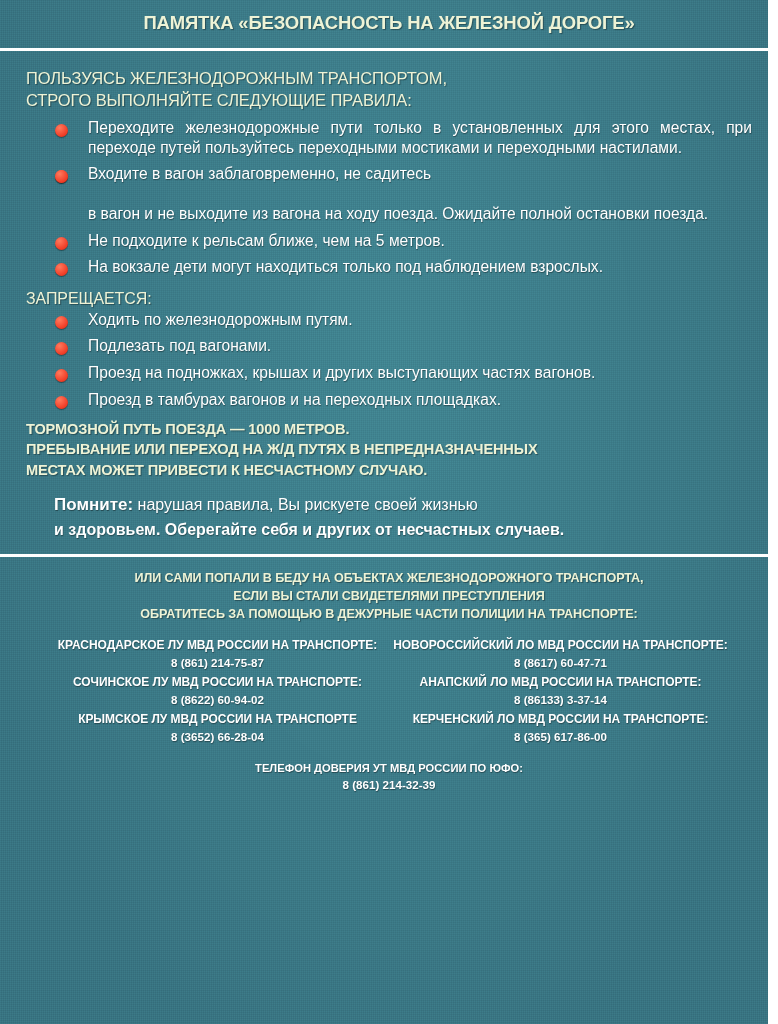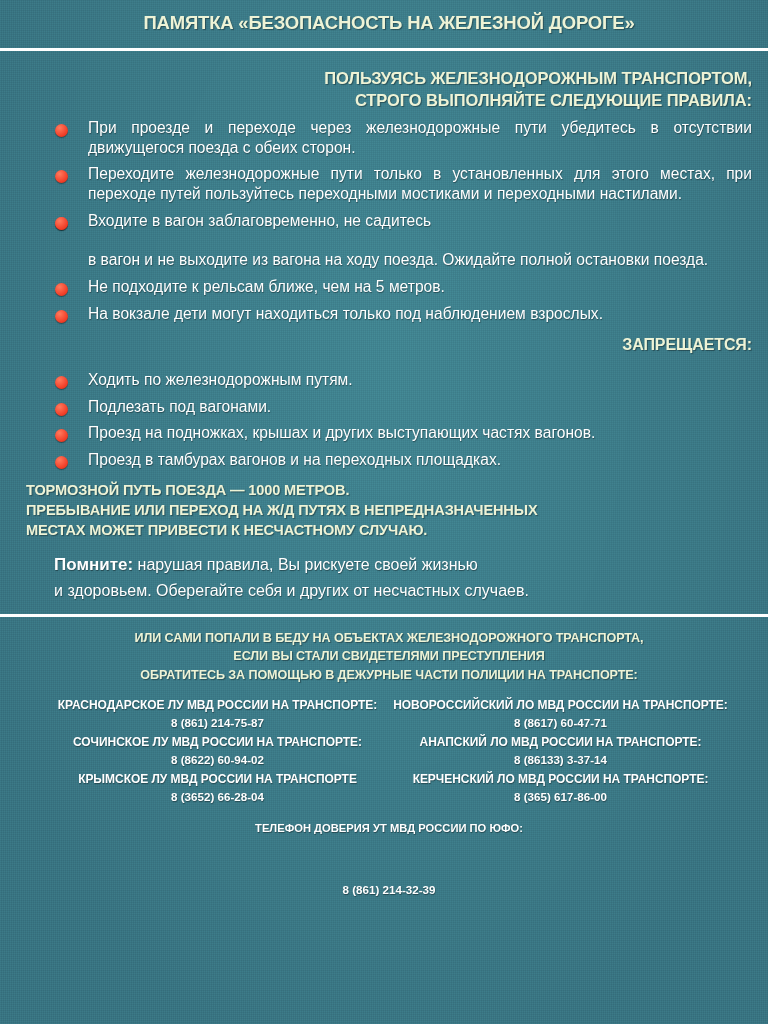--- a/index.html
+++ b/index.html
@@ -83,37 +83,37 @@
   .rule.bottom-rule { margin-top: 0; }
 
   
   .content {
     position: relative;
     z-index: 6;
     padding: 0 26px 0 26px;
   }
 
   .section-heading {
-    text-align: right;
+    text-align: left;
     color: #eef3d6;
-    font-weight: bold;
+    font-weight: normal;
     font-size: 16.5px;
     line-height: 1.30;
     text-shadow: 1px 1px 1px rgba(0,0,0,0.35);
     letter-spacing: -0.1px;
   }
 
   .intro-heading {
     margin-top: 17px;
     margin-bottom: 7px;
   }
 
   .prohibit-heading {
     margin-top: 12px;
-    margin-bottom: 14px;
+    margin-bottom: 0;
     font-size: 16px;
   }
 
   ul.rules {
     list-style: none;
     margin: 0;
     padding: 0;
   }
 
   ul.rules li {
@@ -168,20 +168,21 @@
     text-shadow: 0.5px 0.5px 1px rgba(0,0,0,0.40);
   }
   .remember .lead {
     font-weight: bold;
     font-size: 17px;
   }
   .remember .line2 {
     display: block;
     text-align: left;
     margin-top: 3px;
+    font-weight: bold;
   }
 
   
   .footer {
     position: relative;
     z-index: 6;
     padding: 12px 20px 0 20px;
   }
 
   .footer-heading {
@@ -231,21 +232,20 @@
     font-size: 11.2px;
     line-height: 1.5;
     text-shadow: 0.5px 0.5px 1px rgba(0,0,0,0.40);
   }
   .hotline-phone {
     color: #ffffff;
     font-weight: bold;
     font-size: 11.6px;
     line-height: 1.6;
     text-shadow: 0.5px 0.5px 1px rgba(0,0,0,0.40);
-    margin-top: 44px;
   }
 </style>
 </head>
 <body>
 
 <div class="poster">
 
   <div class="margin-right"></div>
   <div class="margin-top-right"></div>
 
@@ -256,24 +256,20 @@
   <div class="rule"></div>
 
   <div class="content">
 
     <div class="section-heading intro-heading">
       <div>ПОЛЬЗУЯСЬ ЖЕЛЕЗНОДОРОЖНЫМ ТРАНСПОРТОМ,</div>
       <div>СТРОГО ВЫПОЛНЯЙТЕ СЛЕДУЮЩИЕ ПРАВИЛА:</div>
     </div>
 
     <ul class="rules">
-      <li>
-        <span class="bullet-dot"></span>
-        <span>При проезде и переходе через железнодорожные пути убедитесь в отсутствии движущегося поезда с обеих сторон.</span>
-      </li>
       <li>
         <span class="bullet-dot"></span>
         <span>Переходите железнодорожные пути только в установленных для этого местах, при переходе путей пользуйтесь переходными мостиками и переходными настилами.</span>
       </li>
       <li class="nojust">
         <span class="bullet-dot"></span>
       </li>
       <li>
         <span class="bullet-dot"></span>
         <span class="nojust">Входите в вагон заблаговременно, не садитесь</span>

